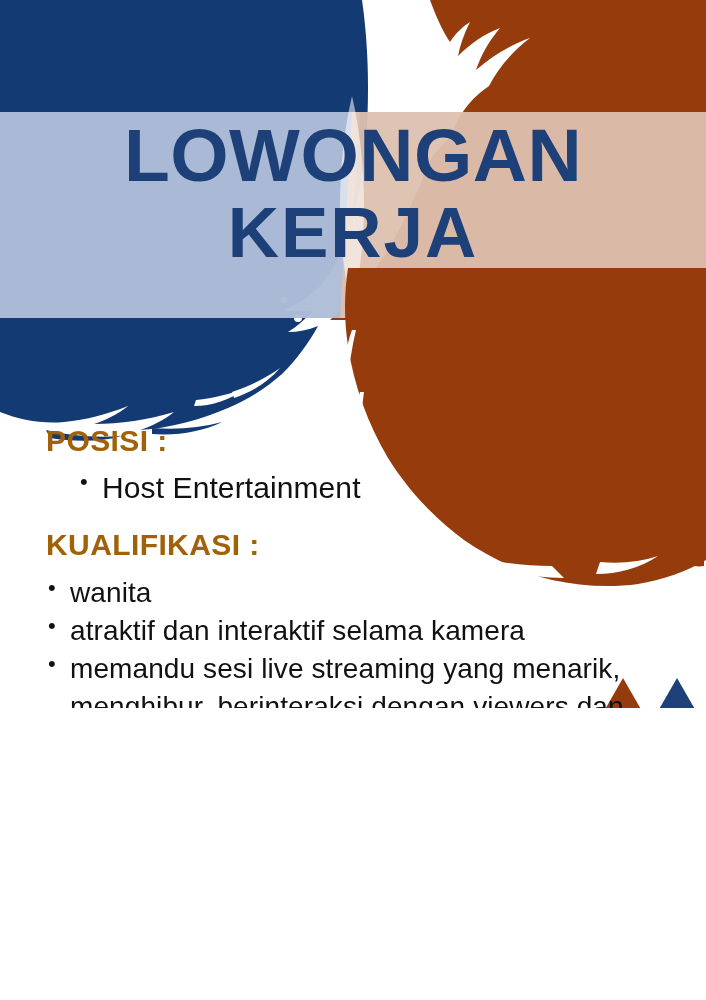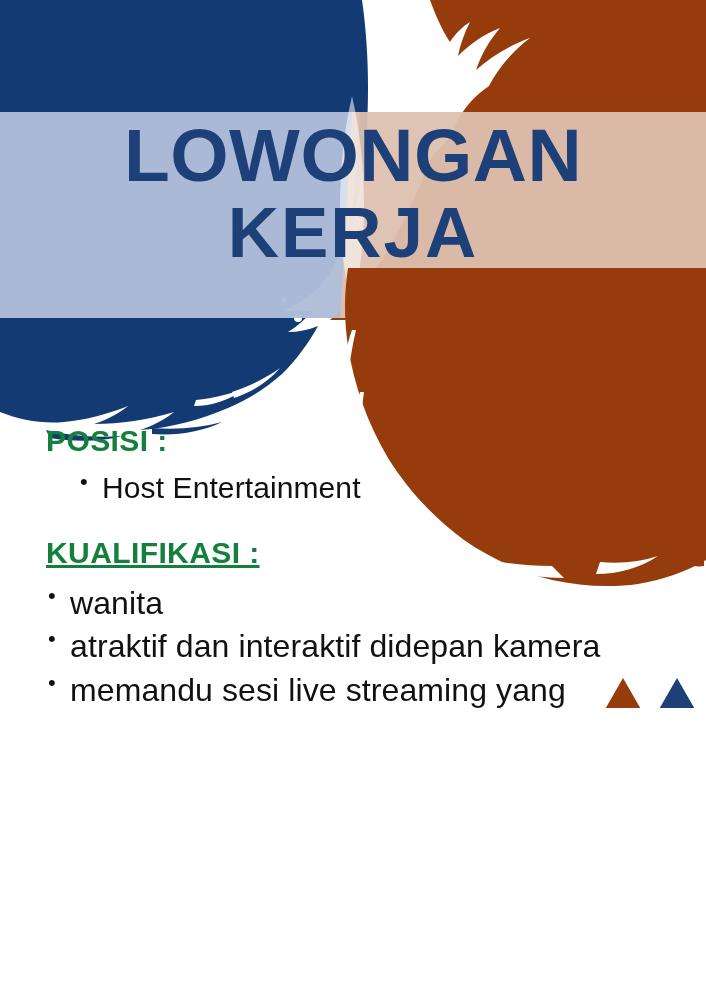--- a/index.html
+++ b/index.html
@@ -58,36 +58,36 @@
     position: absolute;
     left: 46px;
     top: 424px;
     width: 620px;
     z-index: 6;
   }
   .section-heading {
     font-family: "Liberation Sans", sans-serif;
     font-weight: bold;
     font-size: 30px;
-    color: #15803d;
+    color: #a16207;
     letter-spacing: 0.4px;
     margin: 0;
   }
   .heading-posisi { margin-bottom: 10px; }
-  .heading-kualifikasi { margin-top: 28px; margin-bottom: 12px; text-decoration: underline; }
+  .heading-kualifikasi { margin-top: 20px; margin-bottom: 12px; }
 
   ul.bullets {
     list-style: none;
     margin: 0;
     padding: 0;
   }
   ul.bullets li {
     position: relative;
     padding-left: 24px;
-    font-size: 32px;
+    font-size: 28px;
     color: #111111;
     line-height: 1.33;
     margin-bottom: 2px;
     letter-spacing: 0.1px;
   }
   ul.bullets li::before {
     content: "\2022";
     position: absolute;
     left: 2px;
     top: -1px;
@@ -279,21 +279,21 @@
     <div class="section-heading heading-posisi">POSISI :</div>
 
     <ul class="bullets posisi-list">
       <li>Host Entertainment</li>
     </ul>
 
     <div class="section-heading heading-kualifikasi">KUALIFIKASI :</div>
 
     <ul class="bullets kualifikasi-list">
       <li>wanita</li>
-      <li>atraktif dan interaktif didepan kamera</li>
+      <li>atraktif dan interaktif selama kamera</li>
       <li>memandu sesi live streaming yang menarik, menghibur, berinteraksi dengan viewers dan membangun suasana seru selama Live streaming berlangsung</li>
     </ul>
   </div>
 
   <div class="triangles">
     <div class="tri tri-tl"></div>
     <div class="tri tri-tr"></div>
     <div class="tri tri-bl"></div>
     <div class="tri tri-br"></div>
   </div>

